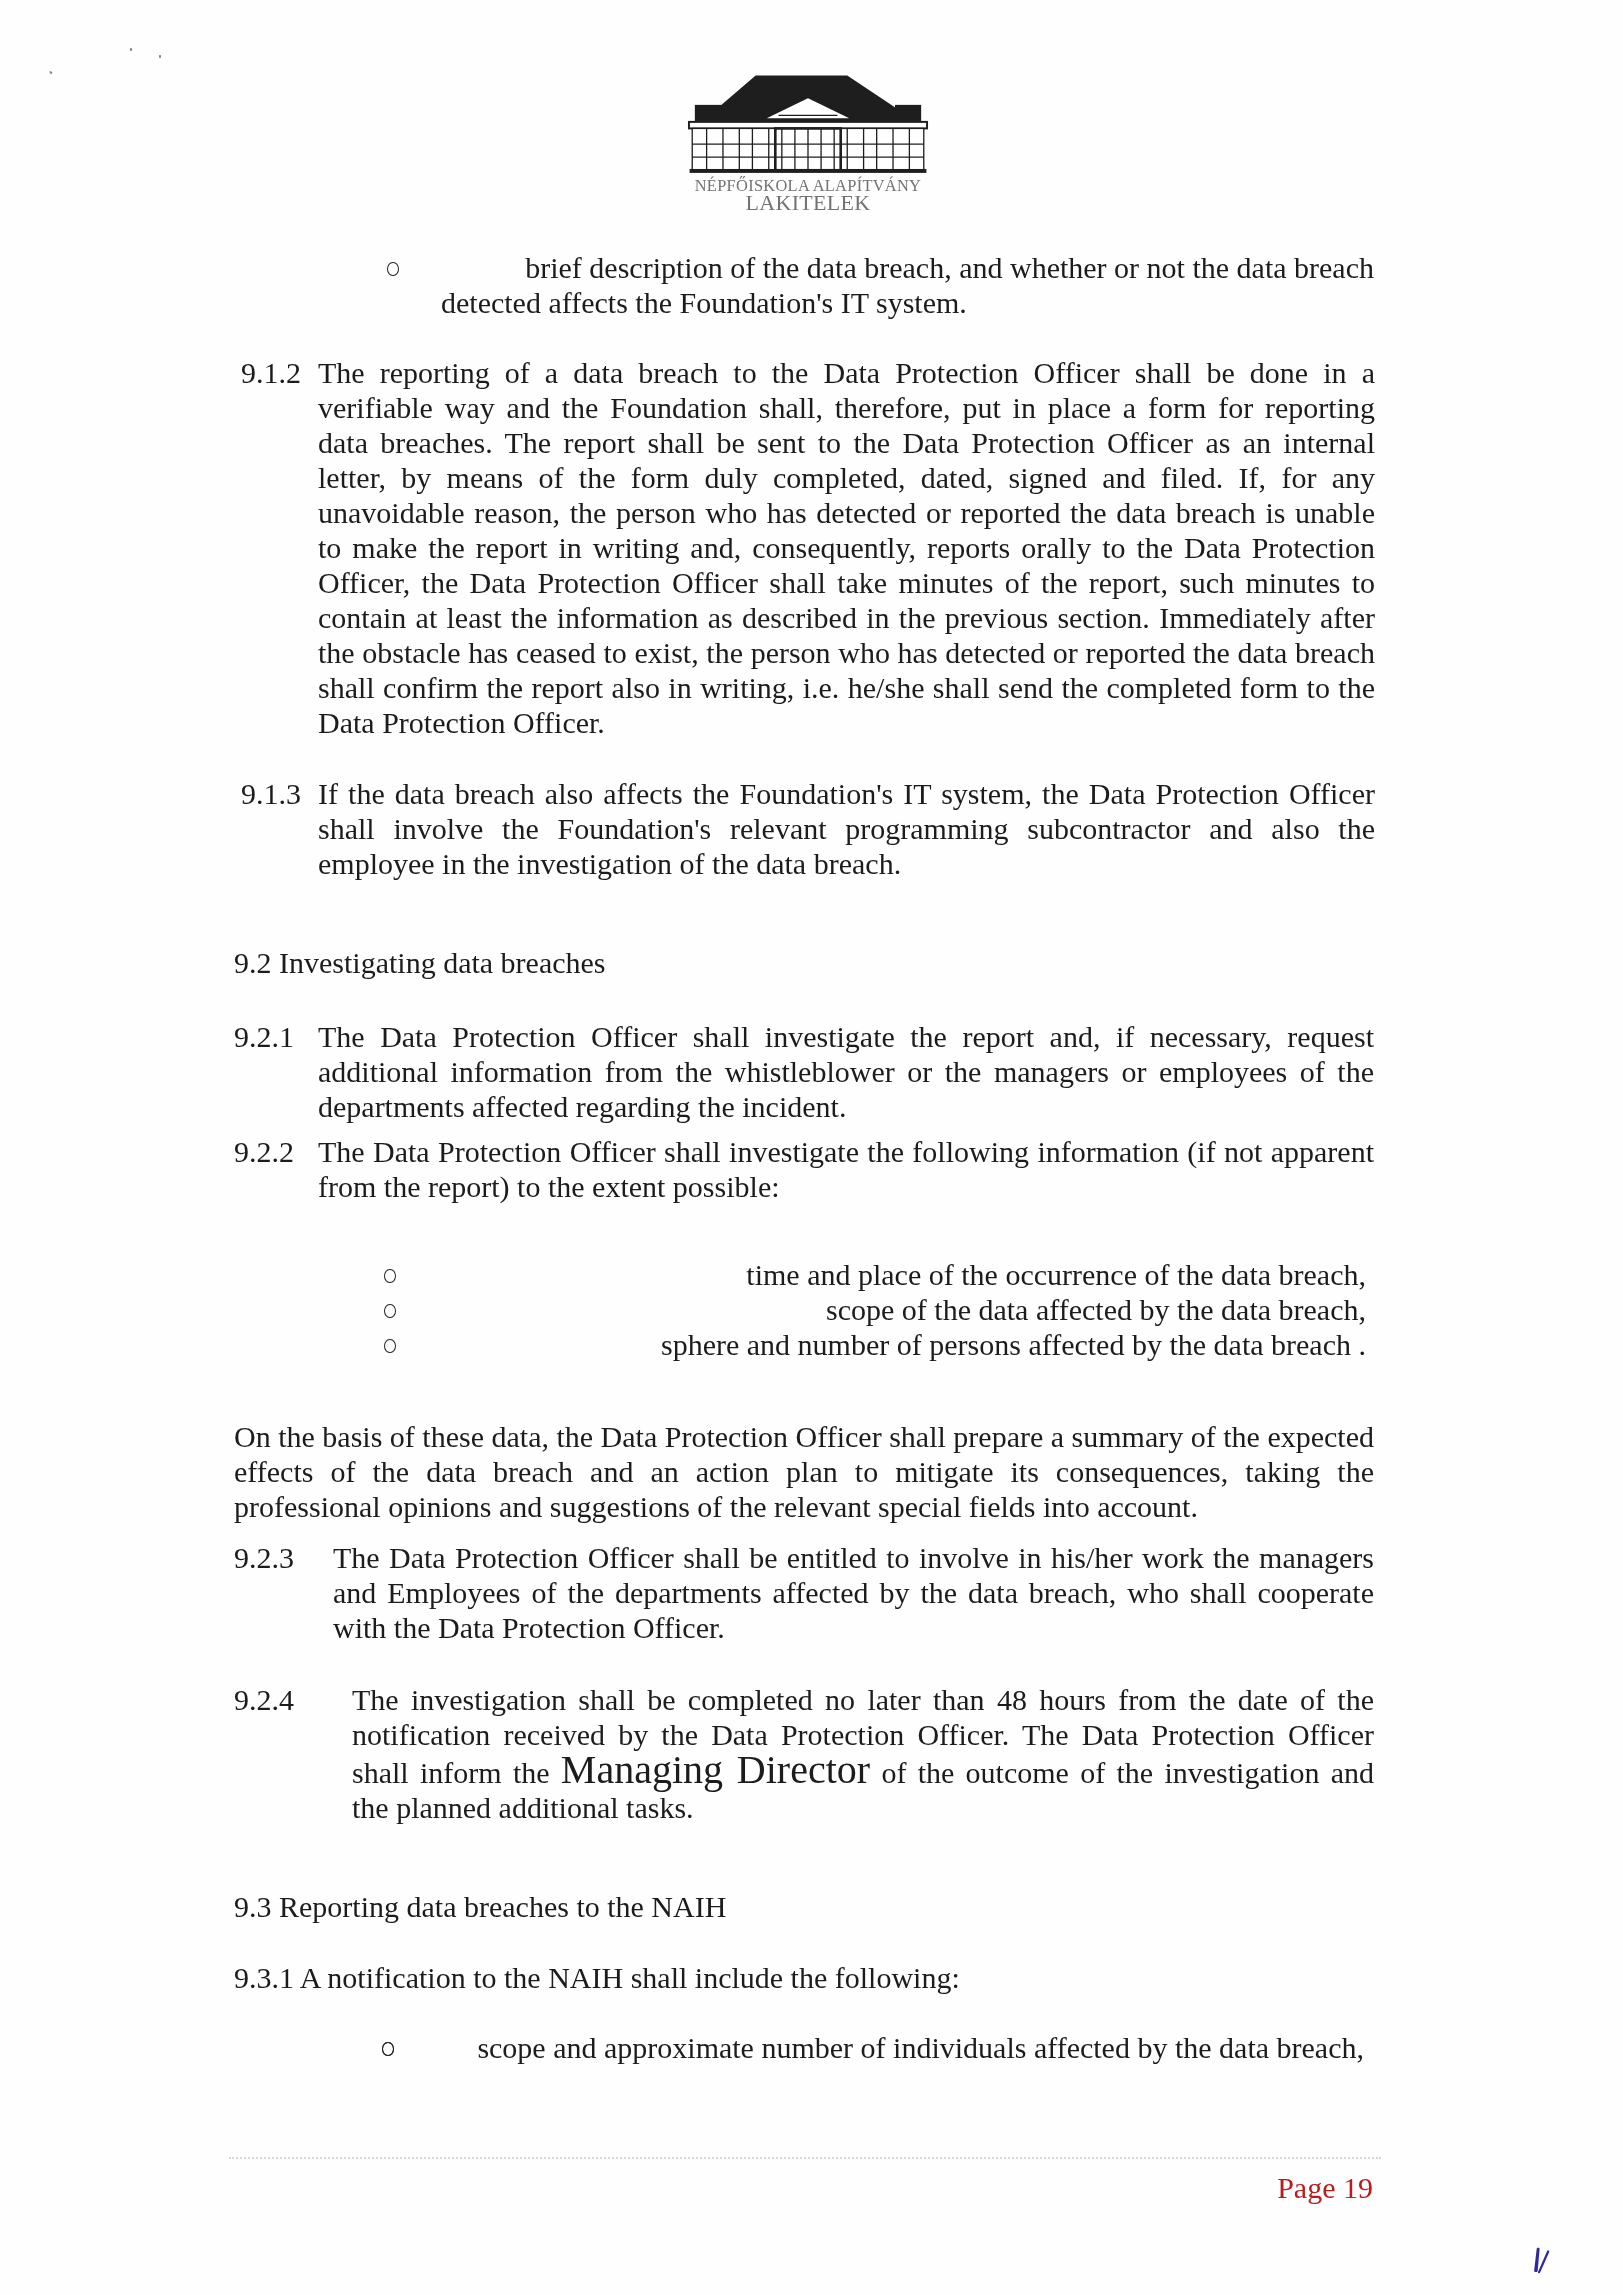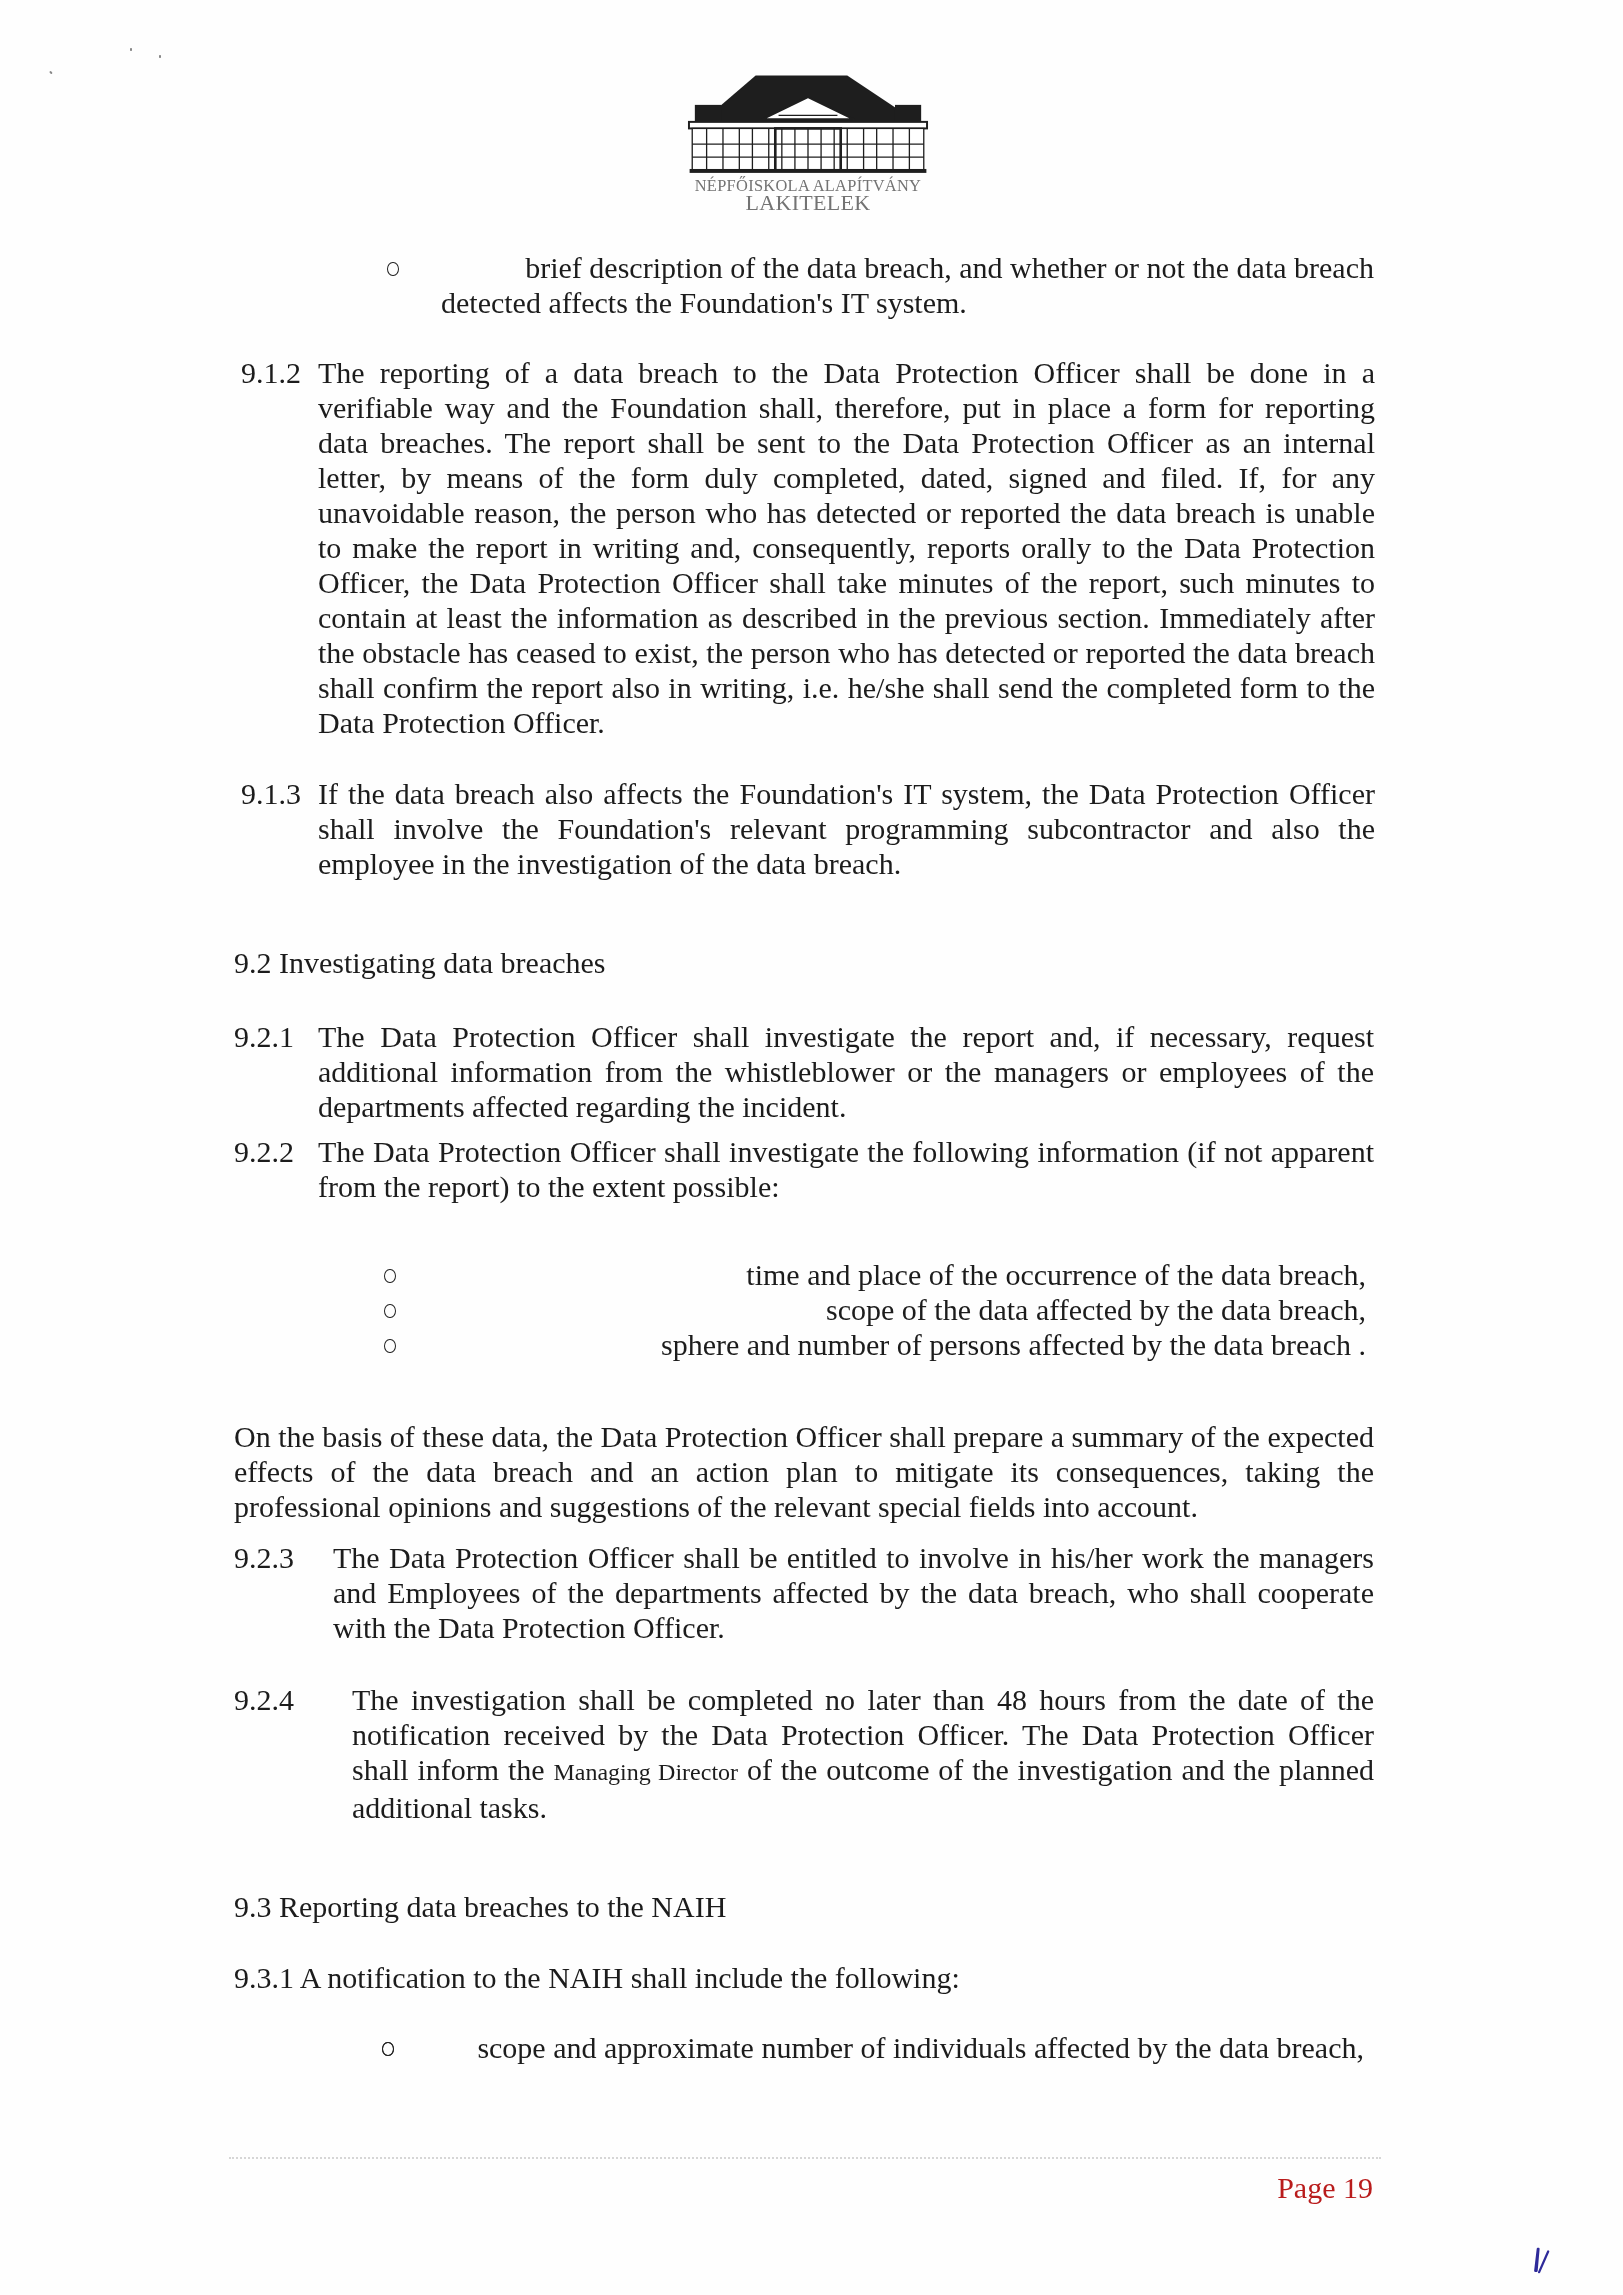--- a/index.html
+++ b/index.html
@@ -144,21 +144,21 @@
 
   <div class="blk just" style="left:234px;top:1401px;width:1140px;margin-top:18px;">On the basis of these data, the Data Protection Officer shall prepare a summary of the expected effects of the data breach and an action plan to mitigate its consequences, taking the professional opinions and suggestions of the relevant special fields into account.</div>
 
   <div class="blk just" style="left:234px;top:1540px;width:1140px;padding-left:99px;box-sizing:border-box;">
     <span class="num">9.2.3</span>
     <span class="body-text">The Data Protection Officer shall be entitled to involve in his/her work the managers and Employees of the departments affected by the data breach, who shall cooperate with the Data Protection Officer.</span>
   </div>
 
   <div class="blk just" style="left:234px;top:1682px;width:1140px;padding-left:118px;box-sizing:border-box;">
     <span class="num">9.2.4</span>
-    <span class="body-text"><span>The investigation shall be completed no later than 48 hours from the date of the notification received by the Data Protection Officer. The Data Protection Officer shall inform the </span><span style="font-size:24px;margin-top:8px;">Managing Director</span><span> of the outcome of the investigation and the planned additional tasks.</span></span>
+    <span class="body-text"><span>The investigation shall be completed no later than 48 hours from the date of the notification received by the Data Protection Officer. The Data Protection Officer shall inform the </span><span style="font-size:40px;margin-top:8px;">Managing Director</span><span> of the outcome of the investigation and the planned additional tasks.</span></span>
   </div>
 
   <div class="blk" style="left:234px;top:1889px;">9.3 Reporting data breaches to the NAIH</div>
 
   <div class="blk" style="left:234px;top:1960px;width:1140px;">
     <span>9.3.1</span>
     <span>A notification to the NAIH shall include the following:</span>
   </div>
 
   <ul class="bullet-list" style="left:382px;top:2030px;width:982px;">

